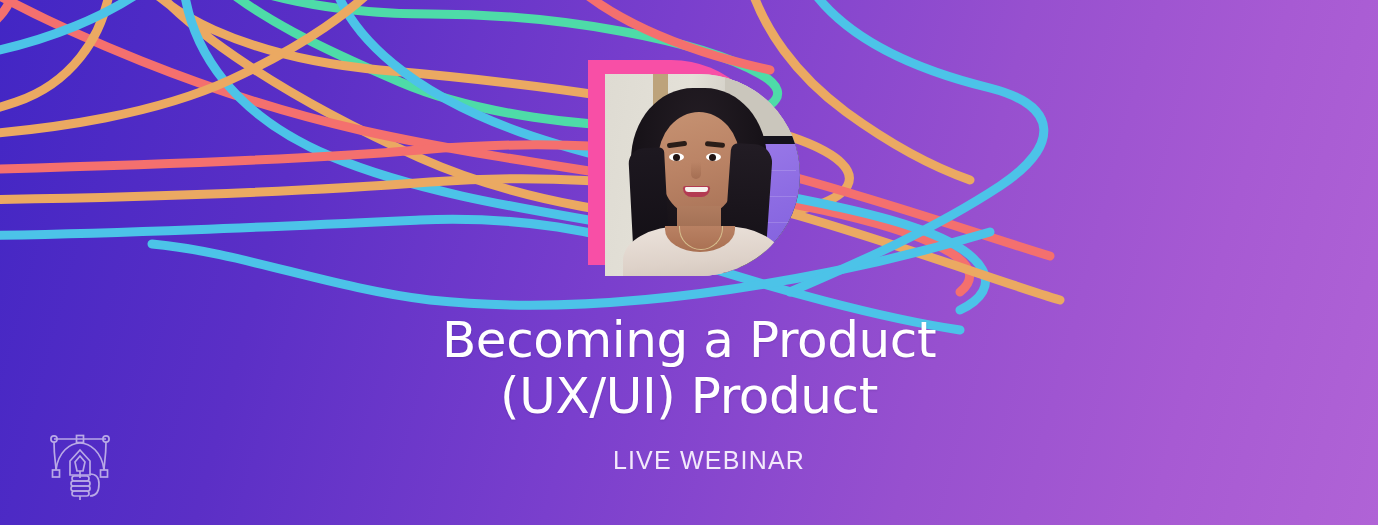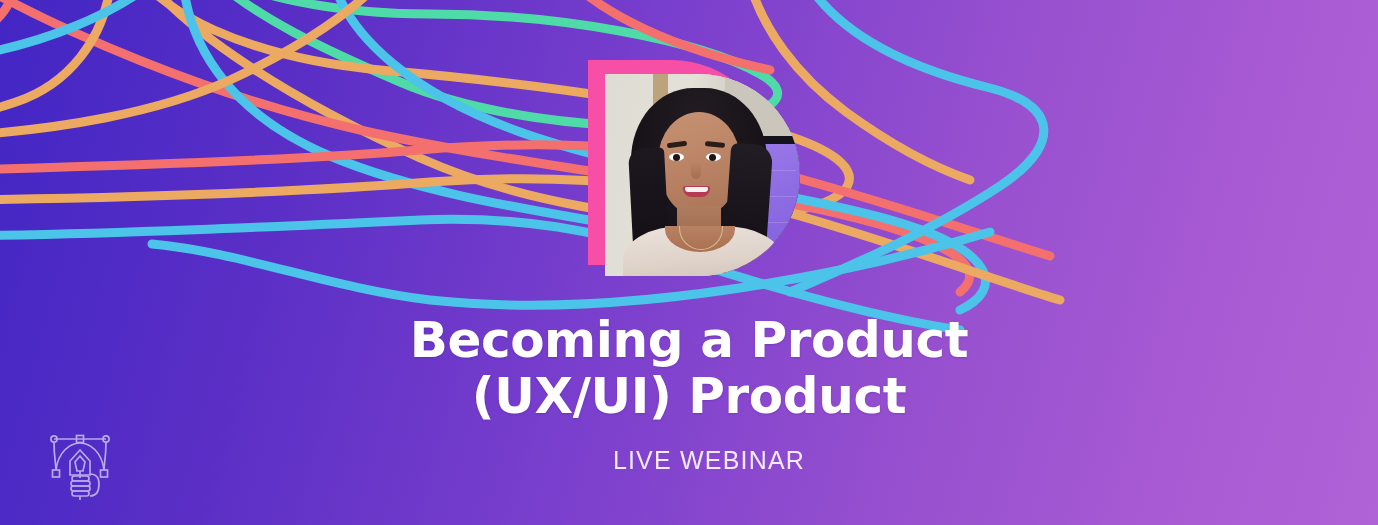--- a/index.html
+++ b/index.html
@@ -171,21 +171,21 @@
 
   
   #title-block {
     position:absolute;
     left:0; top:312px;
     width:1378px;
     text-align:center;
   }
   #event-title {
     font-family:"DejaVu Sans", sans-serif;
-    font-weight:bold;
+    font-weight:normal;
     font-size:50px;
     line-height:56px;
     letter-spacing:-.4px;
     color:#ffffff;
     text-shadow:0 1px 2px rgba(60,20,110,.22);
   }
   #event-kicker {
     margin-top:22px;
     font-family:"Liberation Sans", sans-serif;
     font-weight:400;

